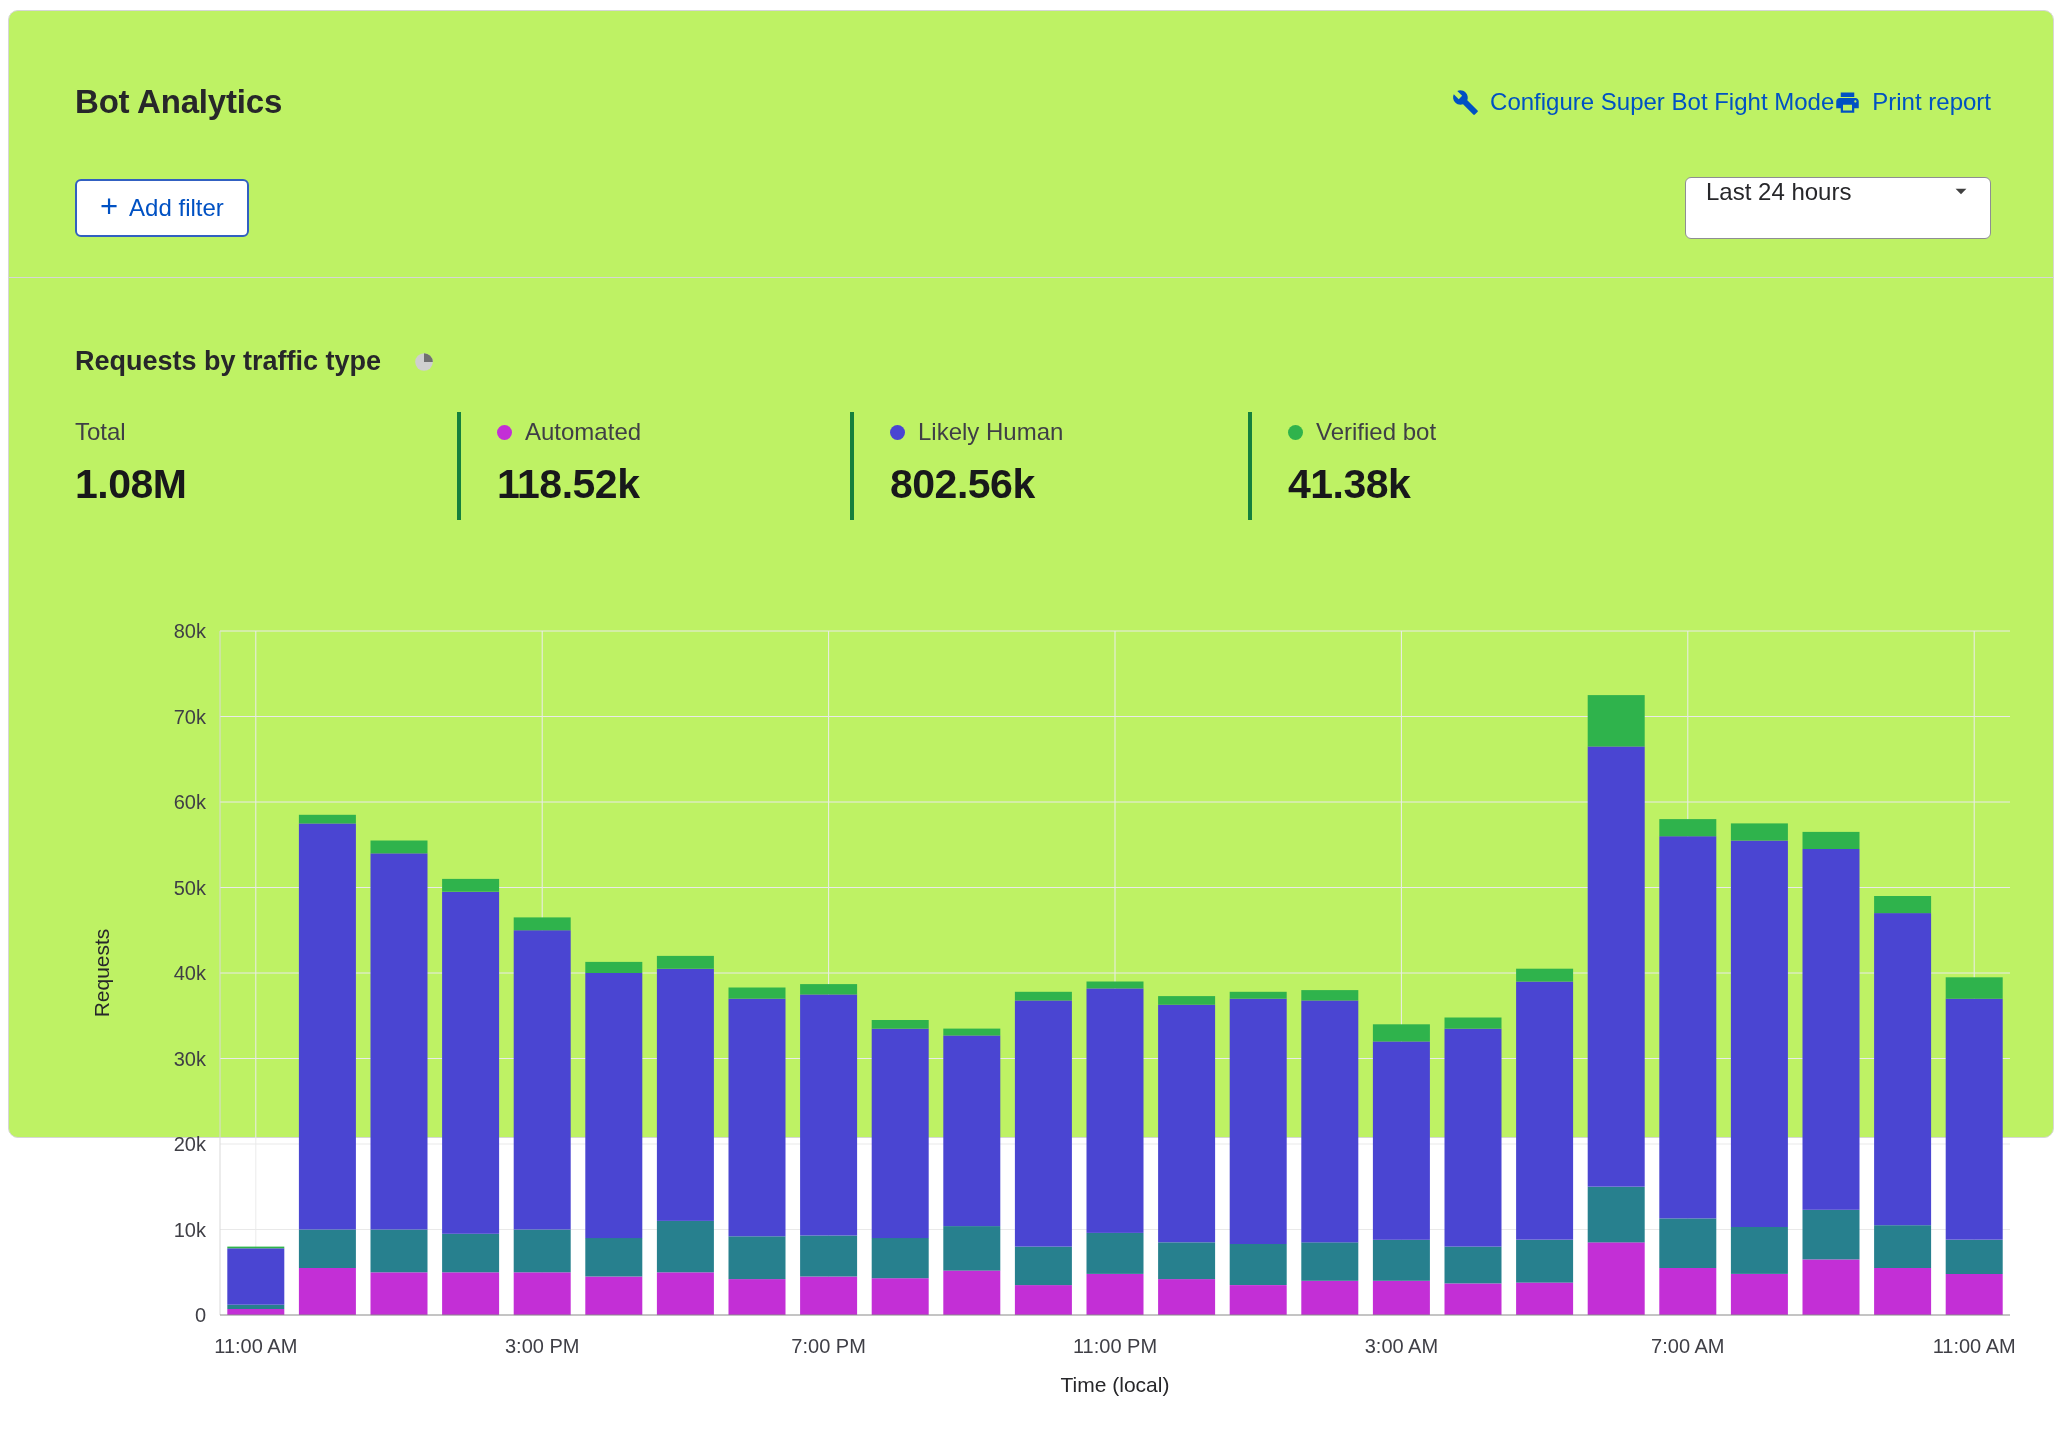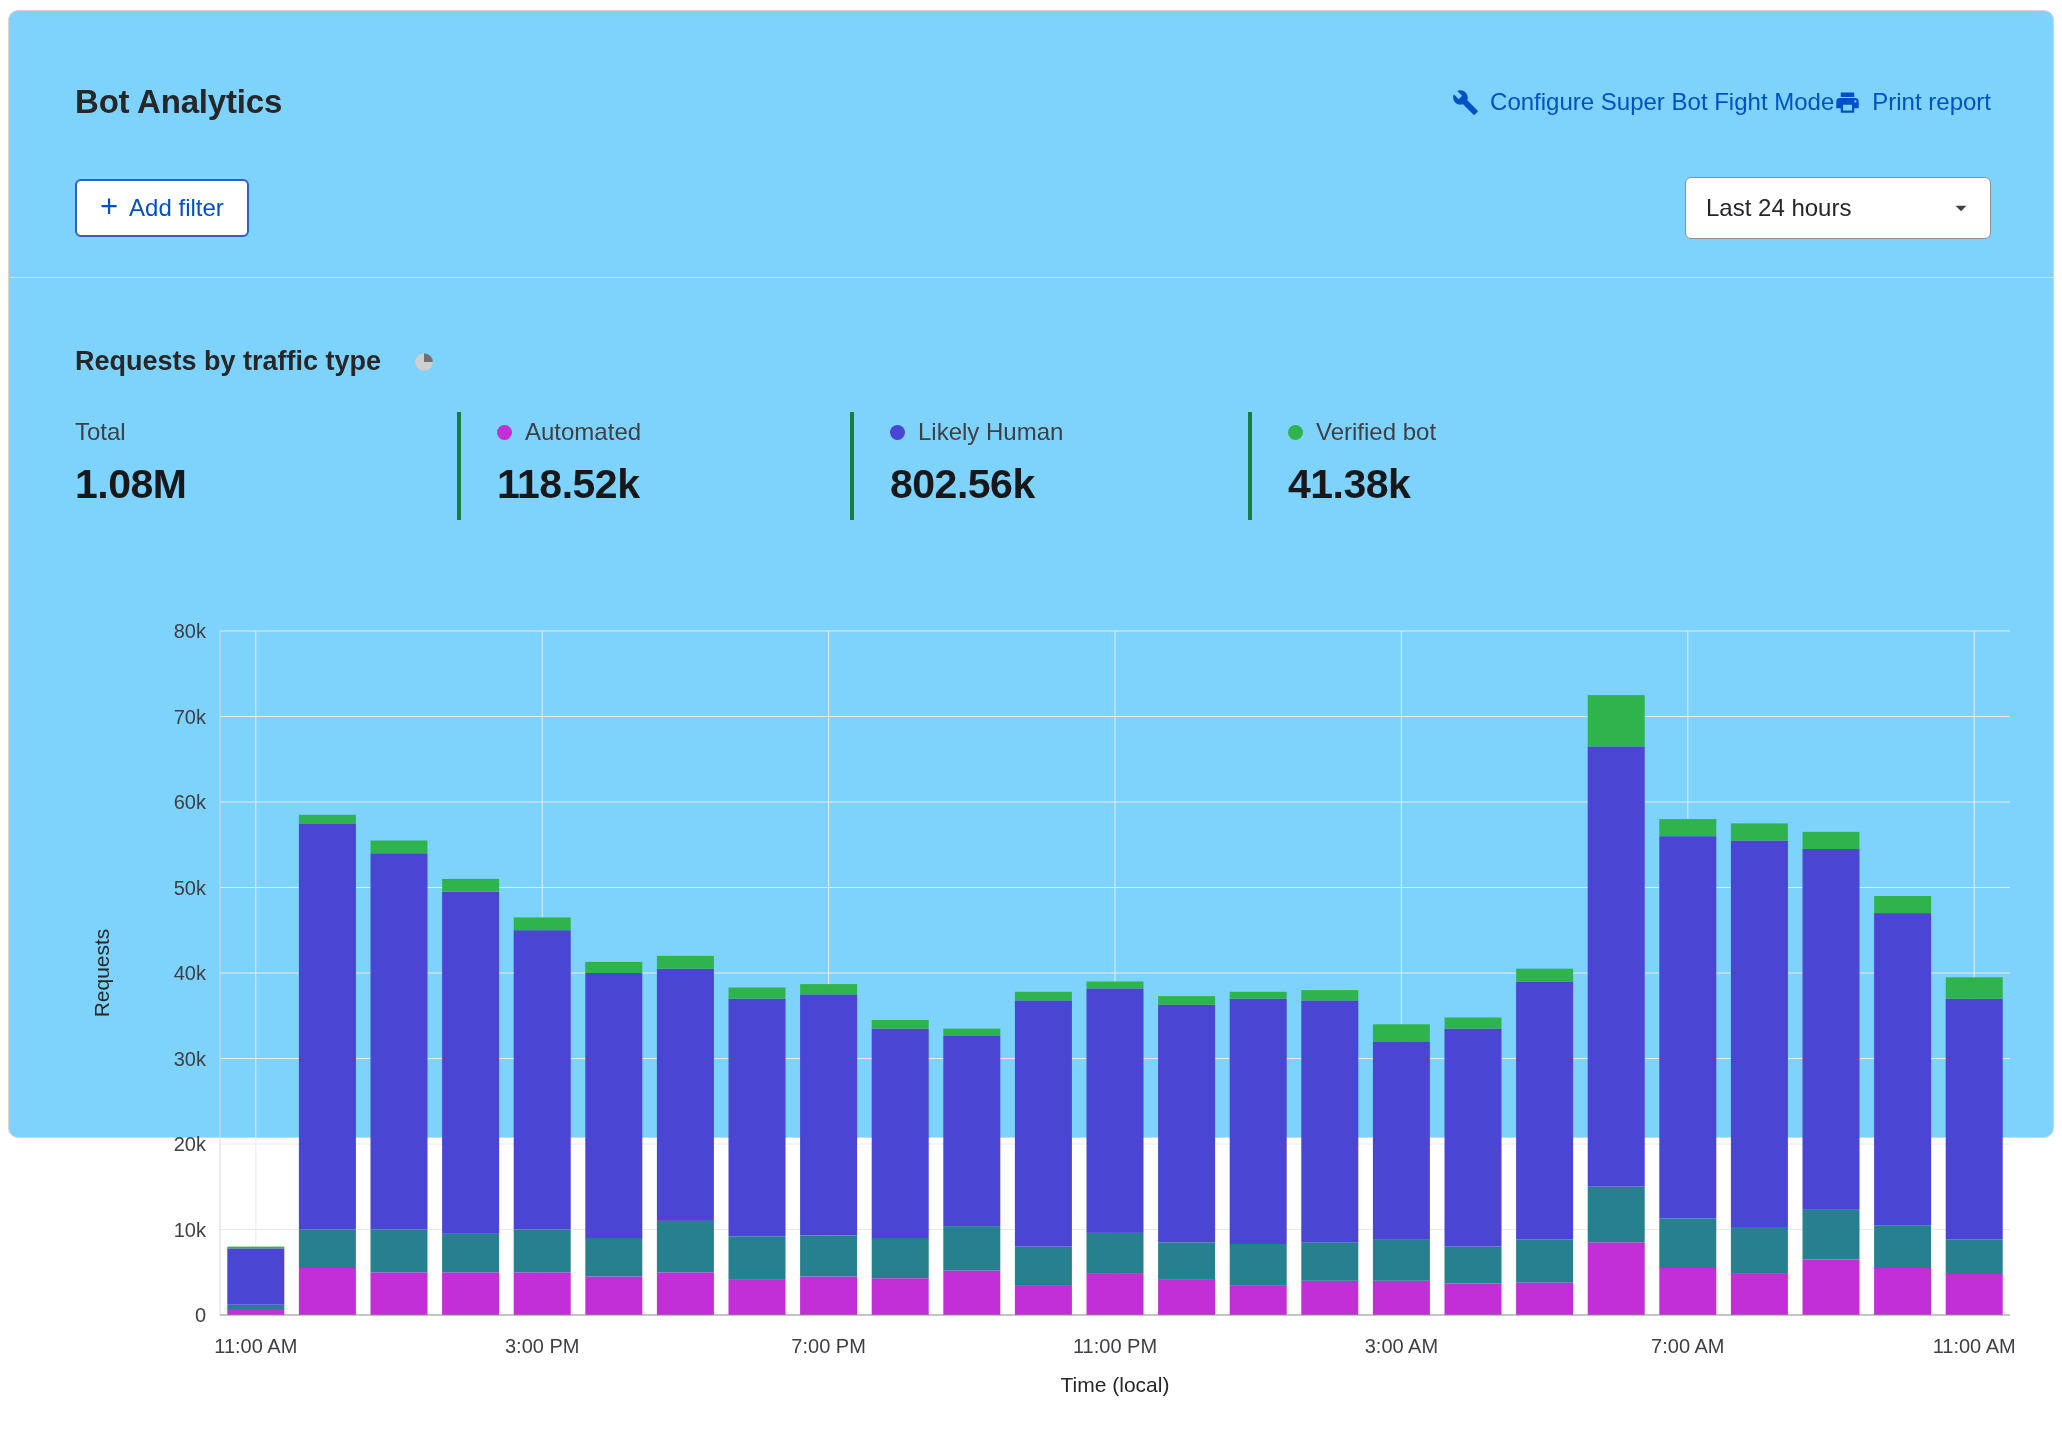--- a/index.html
+++ b/index.html
@@ -4,37 +4,37 @@
 <style>
   * { box-sizing: border-box; }
   html,body { margin:0; padding:0; }
   body {
     width:2062px; height:1450px; overflow:hidden;
     background:#ffffff; color:#1d1d1f;
     font-family:"Liberation Sans","DejaVu Sans",sans-serif;
   }
   .card {
     margin:10px 8px; height:1128px;
-    border:1px solid #d6d6d6; border-radius:10px; background:#7dd3fc;
+    border:1px solid #d6d6d6; border-radius:10px; background:#bef264;
   }
   .card-header { padding:72px 62px 38px 66px; border-bottom:1px solid #d6d6d6; }
   .header-top { display:flex; justify-content:space-between; align-items:center; }
   h1 { margin:0; font-size:33px; font-weight:700; color:#27272a; letter-spacing:-0.2px; }
   .header-links { display:flex; align-items:center; }
   .link { display:flex; align-items:center; gap:11px; color:#0051c3; font-size:24px; cursor:pointer; text-decoration:none; }
   .link svg { width:27px; height:27px; flex:none; }
   .header-controls { margin-top:56px; display:flex; justify-content:space-between; align-items:center; }
   .add-filter {
     display:flex; align-items:center; gap:11px; height:58px; padding:0 23px;
     background:#fff; border:2px solid #3160c1; border-radius:6px;
     color:#0051c3; font-size:24px; font-family:inherit; cursor:pointer;
   }
   .plus { font-size:31px; line-height:1; margin-top:-3px; font-weight:400; }
   .dropdown {
-    display:flex; align-items:center; justify-content:space-between;
+    display:flex; justify-content:space-between;
     width:306px; height:62px; padding:0 16px 0 20px;
     border:1px solid #8e8e93; border-radius:6px;
     font-size:24px; color:#27272a; cursor:pointer; background:#fff;
   }
   .card-body { padding:0 44px 0 66px; }
   .section-row { margin-top:68px; display:flex; align-items:center; gap:32px; }
   h2 { margin:0; font-size:27px; font-weight:700; color:#27272a; }
   .stats { display:grid; grid-template-columns:382px 393px 398px 396px 1fr; margin-top:35px; }
   .stat { padding:6px 0 12px 36px; border-left:4px solid #15803d; }
   .stat.first { border-left:none; padding-left:0; }

